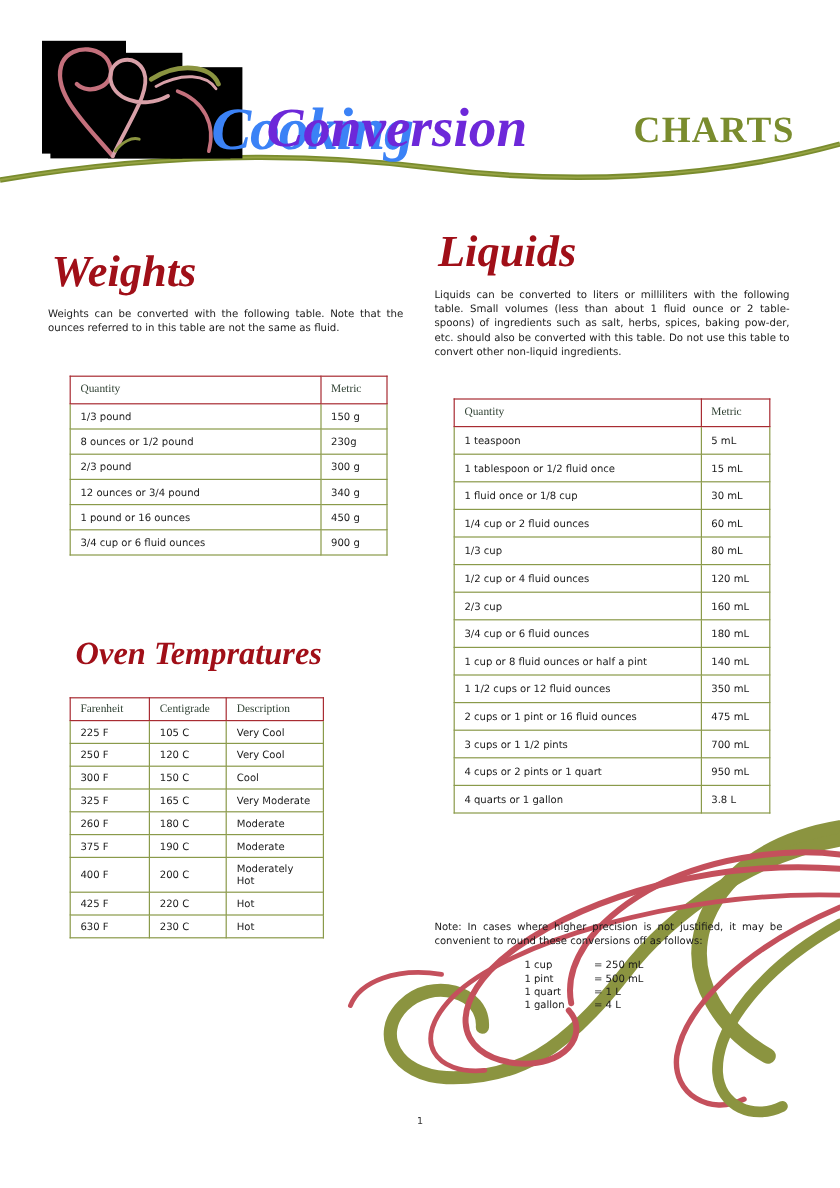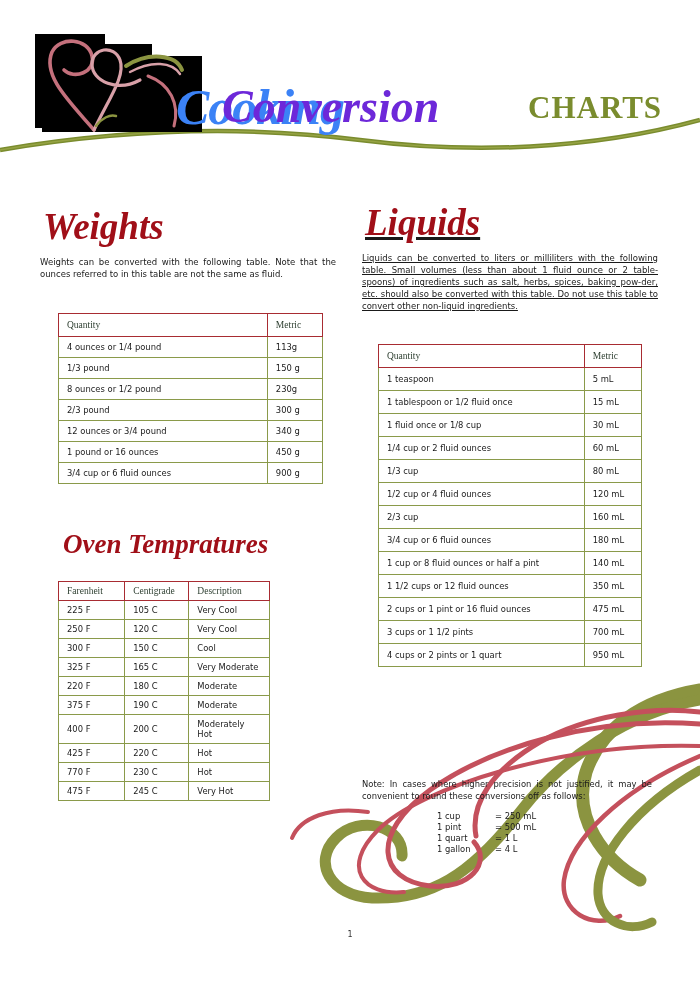--- a/index.html
+++ b/index.html
@@ -30,21 +30,21 @@
   .t-charts{
     position:absolute;left:528px;top:12px;
     font-family:"Liberation Serif", serif;
     font-weight:700;font-size:31px;letter-spacing:1px;
     color:#7a8c2e;white-space:nowrap;
   }
   .hdr-svg{position:absolute;left:0;top:0;width:700px;height:185px;}
 
   
   .col-left{position:absolute;left:38px;top:208px;width:300px;}
-  .col-right{position:absolute;left:360px;top:204px;width:300px;text-decoration:underline;}
+  .col-right{position:absolute;left:360px;top:192px;width:300px;}
 
   .sect-title{
     font-family:"Liberation Serif", serif;
     font-style:italic;font-weight:700;
     font-size:37px;color:#a00f18;
     margin:0 0 9px 5px;line-height:1.05;
   }
   .sect-title.small{font-size:27px;}
   .intro{
     font-size:8.5px;line-height:12px;text-align:justify;
@@ -156,24 +156,20 @@
           <col class="c2">
         </colgroup>
       <thead>
         <tr>
           <th>Quantity</th>
           <th>Metric</th>
         </tr>
       </thead>
       <tbody>
         <tr>
-            <td>4 ounces or 1/4 pound</td>
-            <td>113g</td>
-          </tr>
-        <tr>
             <td>1/3 pound</td>
             <td>150 g</td>
           </tr>
         <tr>
             <td>8 ounces or 1/2 pound</td>
             <td>230g</td>
           </tr>
         <tr>
             <td>2/3 pound</td>
             <td>300 g</td>
@@ -223,48 +219,43 @@
             <td>300 F</td>
             <td>150 C</td>
             <td>Cool</td>
           </tr>
         <tr>
             <td>325 F</td>
             <td>165 C</td>
             <td>Very Moderate</td>
           </tr>
         <tr>
-            <td>220 F</td>
+            <td>260 F</td>
             <td>180 C</td>
             <td>Moderate</td>
           </tr>
         <tr>
             <td>375 F</td>
             <td>190 C</td>
             <td>Moderate</td>
           </tr>
         <tr>
             <td>400 F</td>
             <td>200 C</td>
             <td>Moderately Hot</td>
           </tr>
         <tr>
             <td>425 F</td>
             <td>220 C</td>
             <td>Hot</td>
           </tr>
         <tr>
-            <td>770 F</td>
+            <td>630 F</td>
             <td>230 C</td>
             <td>Hot</td>
-          </tr>
-        <tr>
-            <td>475 F</td>
-            <td>245 C</td>
-            <td>Very Hot</td>
           </tr>
       </tbody>
     </table>
   </div>
 
   <div class="col-right">
 
     <h1 class="sect-title">Liquids</h1>
     <p class="intro">Liquids can be converted to liters or milliliters with the following table. Small volumes (less than about 1 fluid ounce or 2 table-spoons) of ingredients such as salt, herbs, spices, baking pow-der, etc. should also be converted with this table. Do not use this table to convert other non-liquid ingredients.</p>
 
@@ -324,20 +315,24 @@
             <td>2 cups or 1 pint or 16 fluid ounces</td>
             <td>475 mL</td>
           </tr>
         <tr>
             <td>3 cups or 1 1/2 pints</td>
             <td>700 mL</td>
           </tr>
         <tr>
             <td>4 cups or 2 pints or 1 quart</td>
             <td>950 mL</td>
+          </tr>
+        <tr>
+            <td>4 quarts or 1 gallon</td>
+            <td>3.8 L</td>
           </tr>
       </tbody>
     </table>
 
     <div class="note">
       <p>Note: In cases where higher precision is not justified, it may be convenient to round these conversions off as follows:</p>
       <table>
         <tbody>
           <tr>
               <td class="k">1 cup</td>

